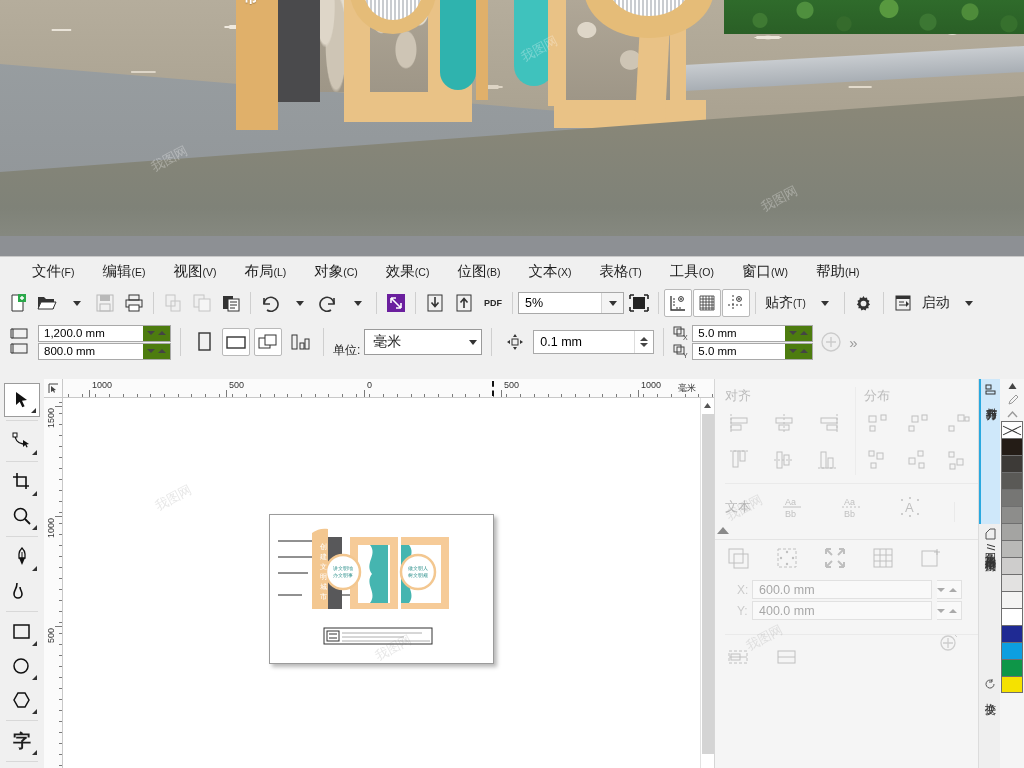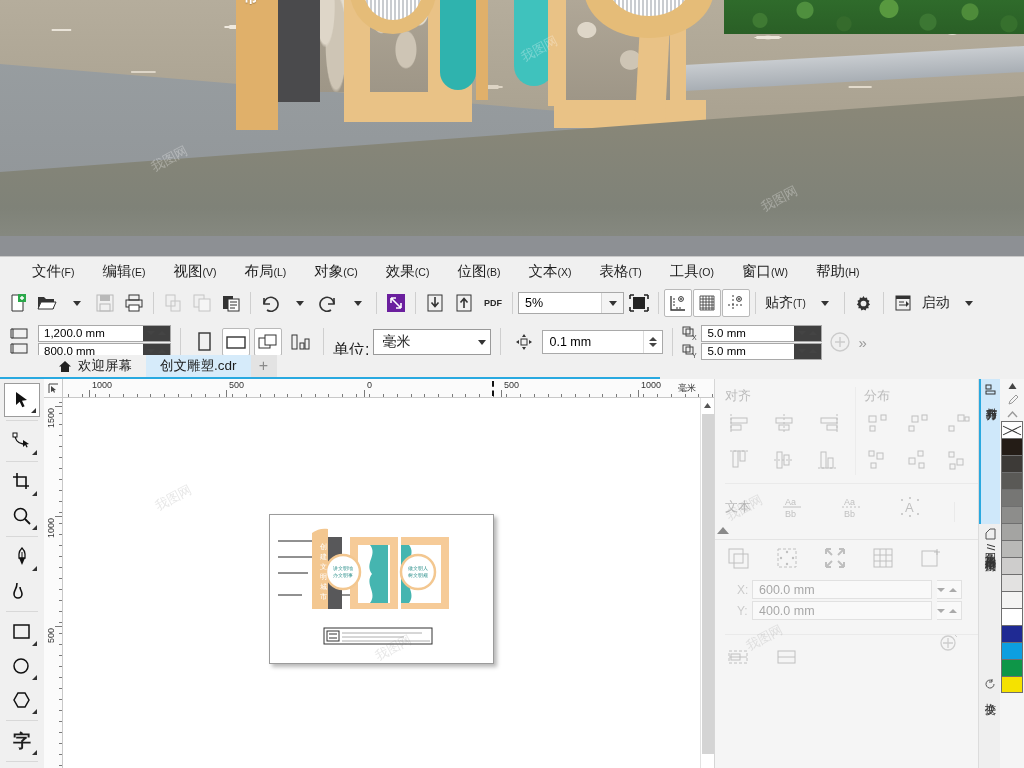--- a/index.html
+++ b/index.html
@@ -116,28 +116,28 @@
         font-family:"Liberation Sans",sans-serif;background:#fff;}
   .zf-btn{width:22px;height:20px;display:flex;align-items:center;justify-content:center;
         border-left:1px solid #d5d5d5;background:#f4f4f4;}
   .tb-text{font-size:14px;padding:0 4px;}
 
   
   #propbar{height:42px;display:flex;align-items:center;gap:4px;padding:0 6px;background:#f0f0f0;}
   .combo{height:26px;border:1px solid #9a9a9a;background:#fff;display:flex;align-items:center;
          justify-content:space-between;padding:0 4px 0 8px;font-size:14px;}
   .spin2{display:flex;flex-direction:column;gap:1px;}
-  .spinrow{display:flex;align-items:center;height:17px;border:1px solid #a9a9a9;background:#404040;}
+  .spinrow{display:flex;align-items:center;height:17px;border:1px solid #a9a9a9;background:#4d7c0f;}
   .spinrow input{border:0;outline:0;height:15px;font-size:11.5px;padding-left:5px;
         font-family:"Liberation Sans",sans-serif;background:#fff;}
   .spin-arrows{display:flex;align-items:center;gap:3px;padding:0 4px;}
   .tri-d{width:0;height:0;border-left:4px solid transparent;border-right:4px solid transparent;border-top:4px solid #444;}
   .tri-u{width:0;height:0;border-left:4px solid transparent;border-right:4px solid transparent;border-bottom:4px solid #444;}
   .pb-sep{width:1px;height:28px;background:#cfcfcf;margin:0 5px;}
-  .pb-label{font-size:16px;margin-top:16px;}
+  .pb-label{font-size:12px;margin-top:16px;}
   .nudge{display:flex;align-items:center;height:24px;border:1px solid #a9a9a9;background:#fff;}
   .nudge input{border:0;outline:0;width:100px;height:22px;padding-left:6px;font-size:12.5px;
         font-family:"Liberation Sans",sans-serif;}
 
   
   #tabstrip{height:24px;display:flex;align-items:flex-end;background:#f0f0f0;
             padding-left:44px;border-bottom:2px solid #29a9e0;}
   .tab{height:22px;display:flex;align-items:center;gap:6px;padding:0 14px;font-size:13.5px;cursor:default;}
   .tab.active{background:#d6ebfa;}
   .tab-plus{width:26px;height:22px;display:flex;align-items:center;justify-content:center;
@@ -1114,29 +1114,15 @@
           <div class="sw" style="background:#f4f4f3"></div>
           <div class="sw" style="background:#ffffff"></div>
           <div class="sw" style="background:#1f2a93"></div>
           <div class="sw" style="background:#0d9fe0"></div>
           <div class="sw" style="background:#0e9648"></div>
           <div class="sw" style="background:#f5e200"></div>
         </div>
       </div>
     </div>
 
-    <div id="tabstrip" style="position:absolute;left:0;top:98px;width:660px;">
-      <div class="tab">
-        <span>
-          <svg width="14" height="13" viewBox="0 0 14 13">
-              <path d="M7 1l6 5.5h-2V12H3V6.5H1z" fill="#222"></path>
-            </svg>
-        </span>
-        <span>欢迎屏幕</span>
-      </div>
-      <div class="tab active">
-        <span>创文雕塑.cdr</span>
-      </div>
-      <div class="tab-plus">+</div>
-    </div>
 
   </div>
 </div>
 
 </body></html>

